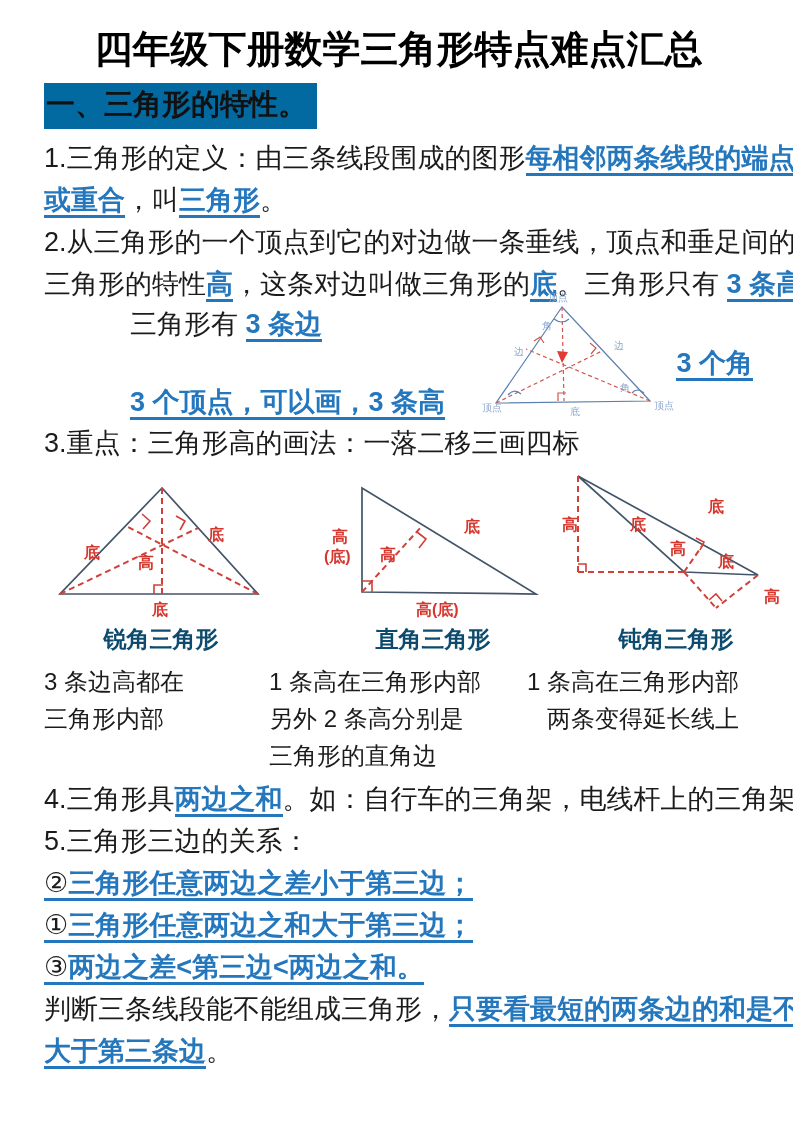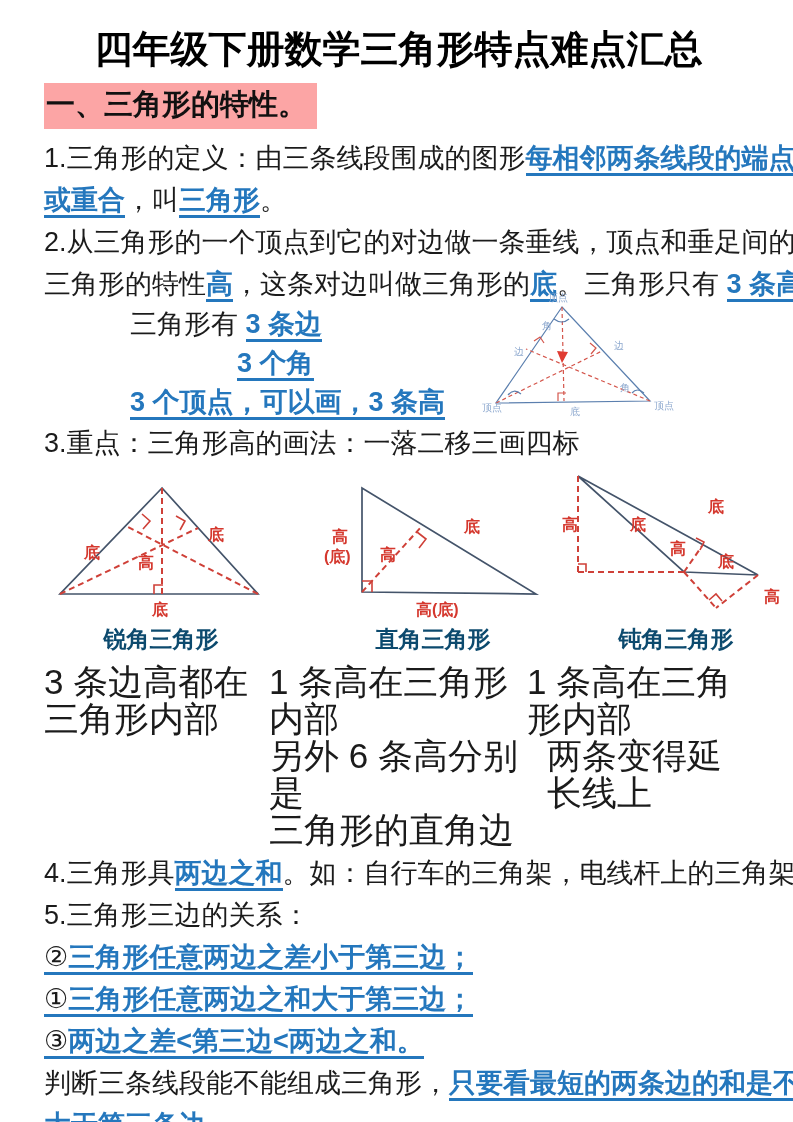--- a/index.html
+++ b/index.html
@@ -3,39 +3,39 @@
 <meta charset="utf-8">
 <style>
   html,body{margin:0;padding:0;background:#ffffff;}
   .page{
     position:relative;width:793px;height:1122px;box-sizing:border-box;
     padding:24px 40px 0 44px;overflow:hidden;background:#ffffff;
     font-family:"Liberation Sans","DejaVu Sans",sans-serif;color:#1b1b1b;
   }
   .title{margin:0 0 8px 0;text-align:center;font-size:38px;font-weight:900;color:#000;}
   .hl-wrap{margin:4px 0 8px 0;}
-  .hl{display:inline-block;background:#fca5a5;color:#111;font-size:29px;font-weight:800;
+  .hl{display:inline-block;background:#0369a1;color:#111;font-size:29px;font-weight:800;
       padding:2px 10px 4px 2px;}
   .line{font-size:27px;line-height:42px;margin:0;white-space:nowrap;}
   .blue{color:#2477bd;font-weight:700;border-bottom:3px solid #2477bd;}
   .uline{border-bottom:3px solid #2477bd;}
   .uline .num{color:#1b1b1b;font-weight:400;}
   .uline .btxt{color:#2477bd;font-weight:700;}
   .facts{position:relative;}
   .f1{margin-left:86px;line-height:39px;}
-  .f2{margin-left:193px;line-height:39px;}
+  .f2{margin-left:193px;line-height:39px;text-align:right;}
   .f3{margin-left:86px;line-height:39px;}
   .mini{position:absolute;top:-14px;right:56px;}
   .tri-row{display:flex;align-items:flex-end;margin:4px 0 2px 0;}
   .fig{margin:0;}
   .fig-acute{margin-left:6px;}
   .fig-right{margin-left:52px;}
   .fig-obtuse{margin-left:14px;}
   .caption{color:#0c4a6e;font-weight:800;font-size:23px;text-align:center;margin-top:0;}
-  .cols{display:flex;font-size:35px;line-height:37px;margin:8px 0 4px 0;}
+  .cols{display:flex;font-size:24px;line-height:37px;margin:8px 0 4px 0;}
   .col-1{width:225px;}
   .col-2{width:258px;}
   .col-3{flex:1;}
   .col-3 .indent{padding-left:20px;}
   .dlabel{font-weight:700;font-size:16px;fill:#d5382e;}
   .mlabel{font-size:10px;fill:#8ea9cf;}
   .solid{stroke:#44546a;stroke-width:1.7;fill:none;}
   .dash{stroke:#cf4038;stroke-width:2;fill:none;stroke-dasharray:6 4;}
   .ra{stroke:#cf4038;stroke-width:1.6;fill:none;}
   .msolid{stroke:#5b7fae;stroke-width:1.2;fill:none;}
@@ -145,21 +145,21 @@
 
   </div>
 
   <div class="cols">
     <div class="col-1">
       <div>3 条边高都在</div>
       <div>三角形内部</div>
     </div>
     <div class="col-2">
       <div>1 条高在三角形内部</div>
-      <div>另外 6 条高分别是</div>
+      <div>另外 2 条高分别是</div>
       <div>三角形的直角边</div>
     </div>
     <div class="col-3">
       <div>1 条高在三角形内部</div>
       <div class="indent">两条变得延长线上</div>
     </div>
   </div>
 
   <p class="line"><span>4.三角形具</span><span class="blue">两边之和</span><span>。如：自行车的三角架，电线杆上的三角架。</span></p>
 

